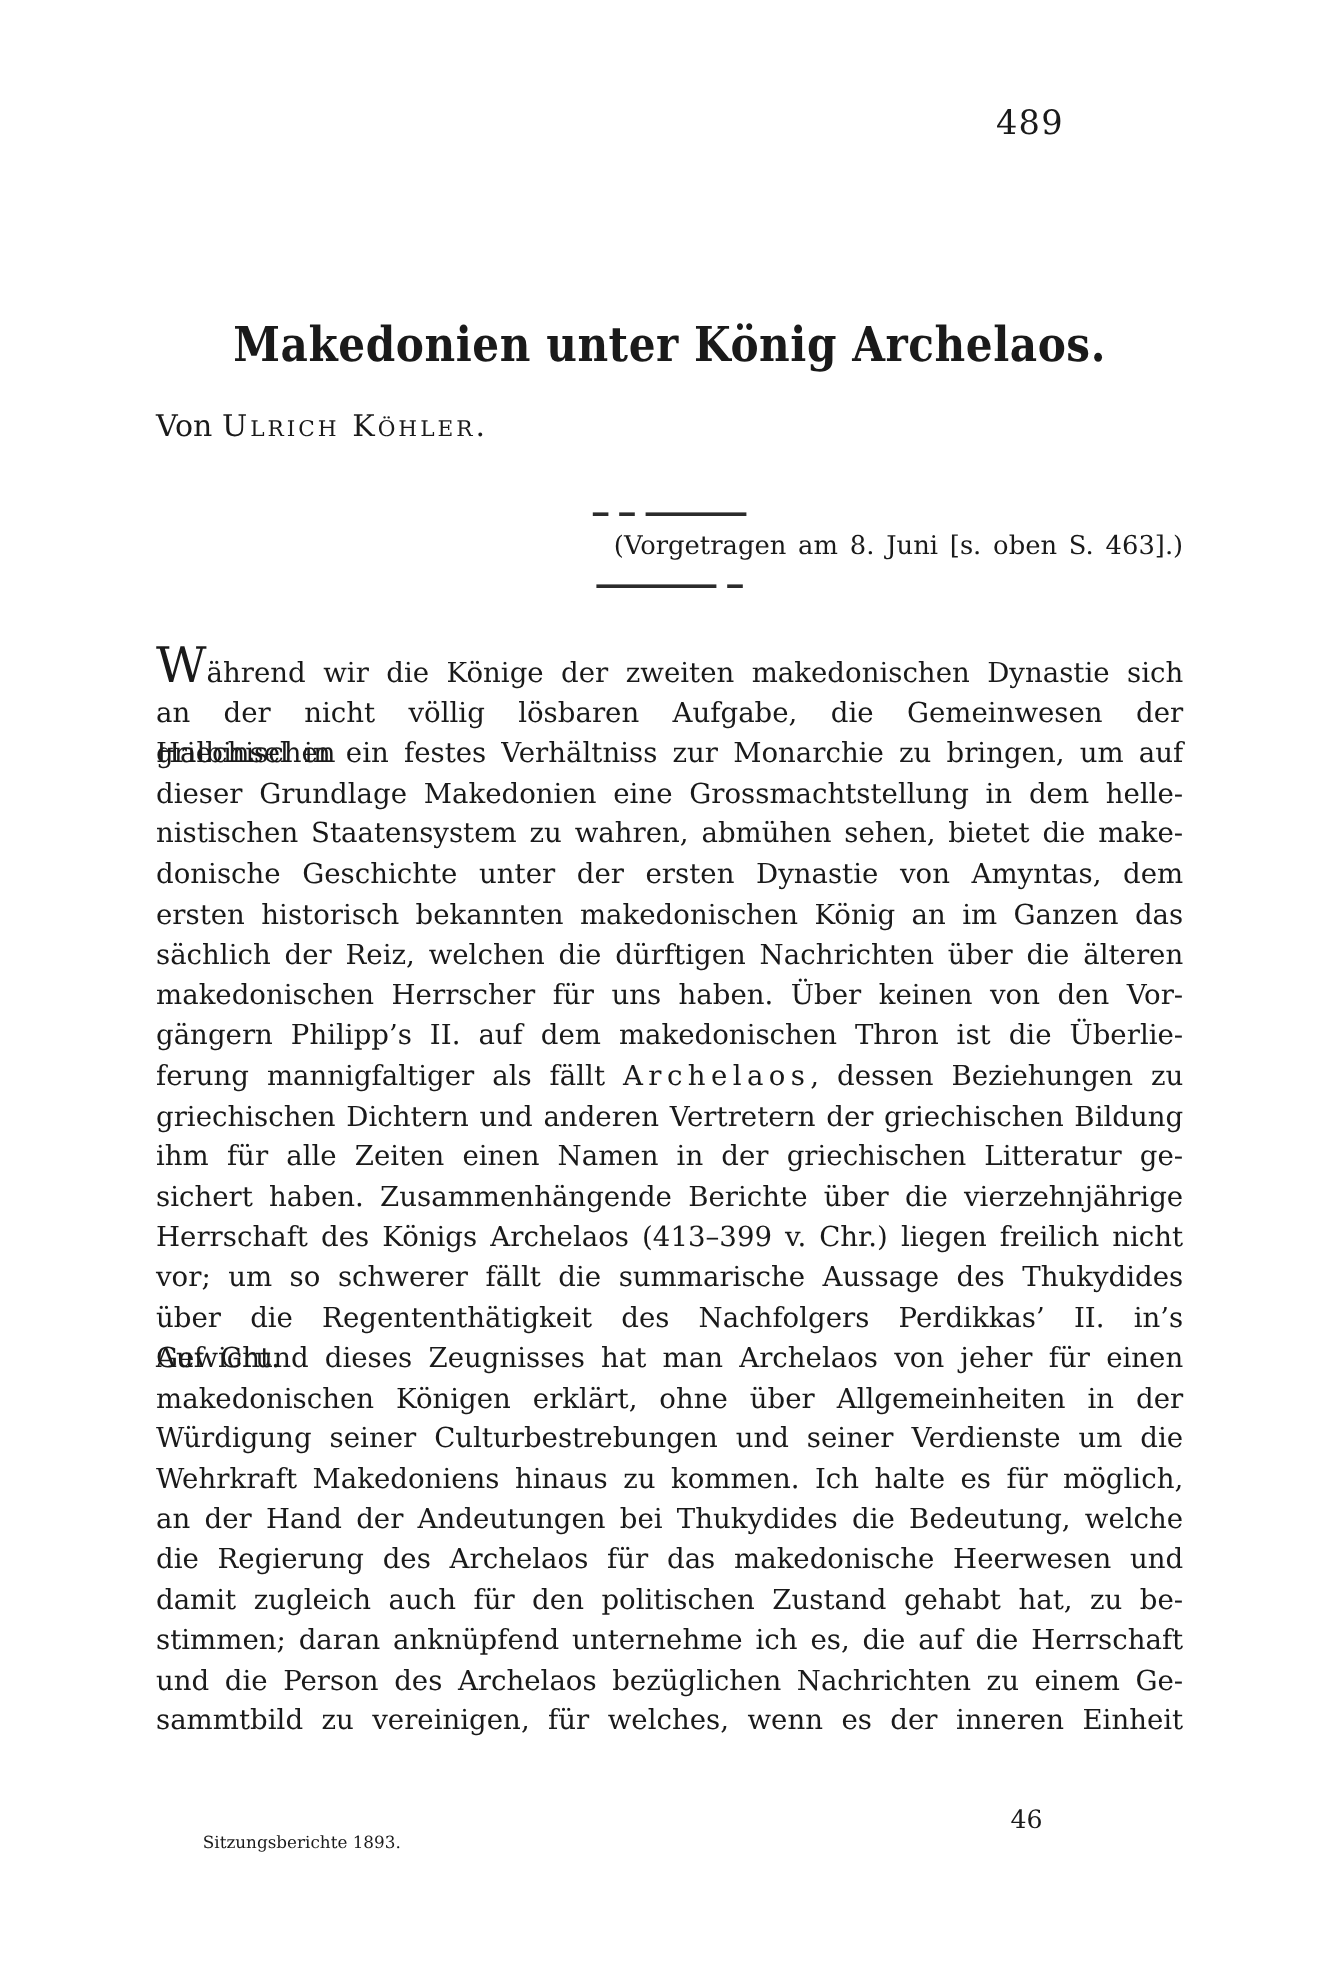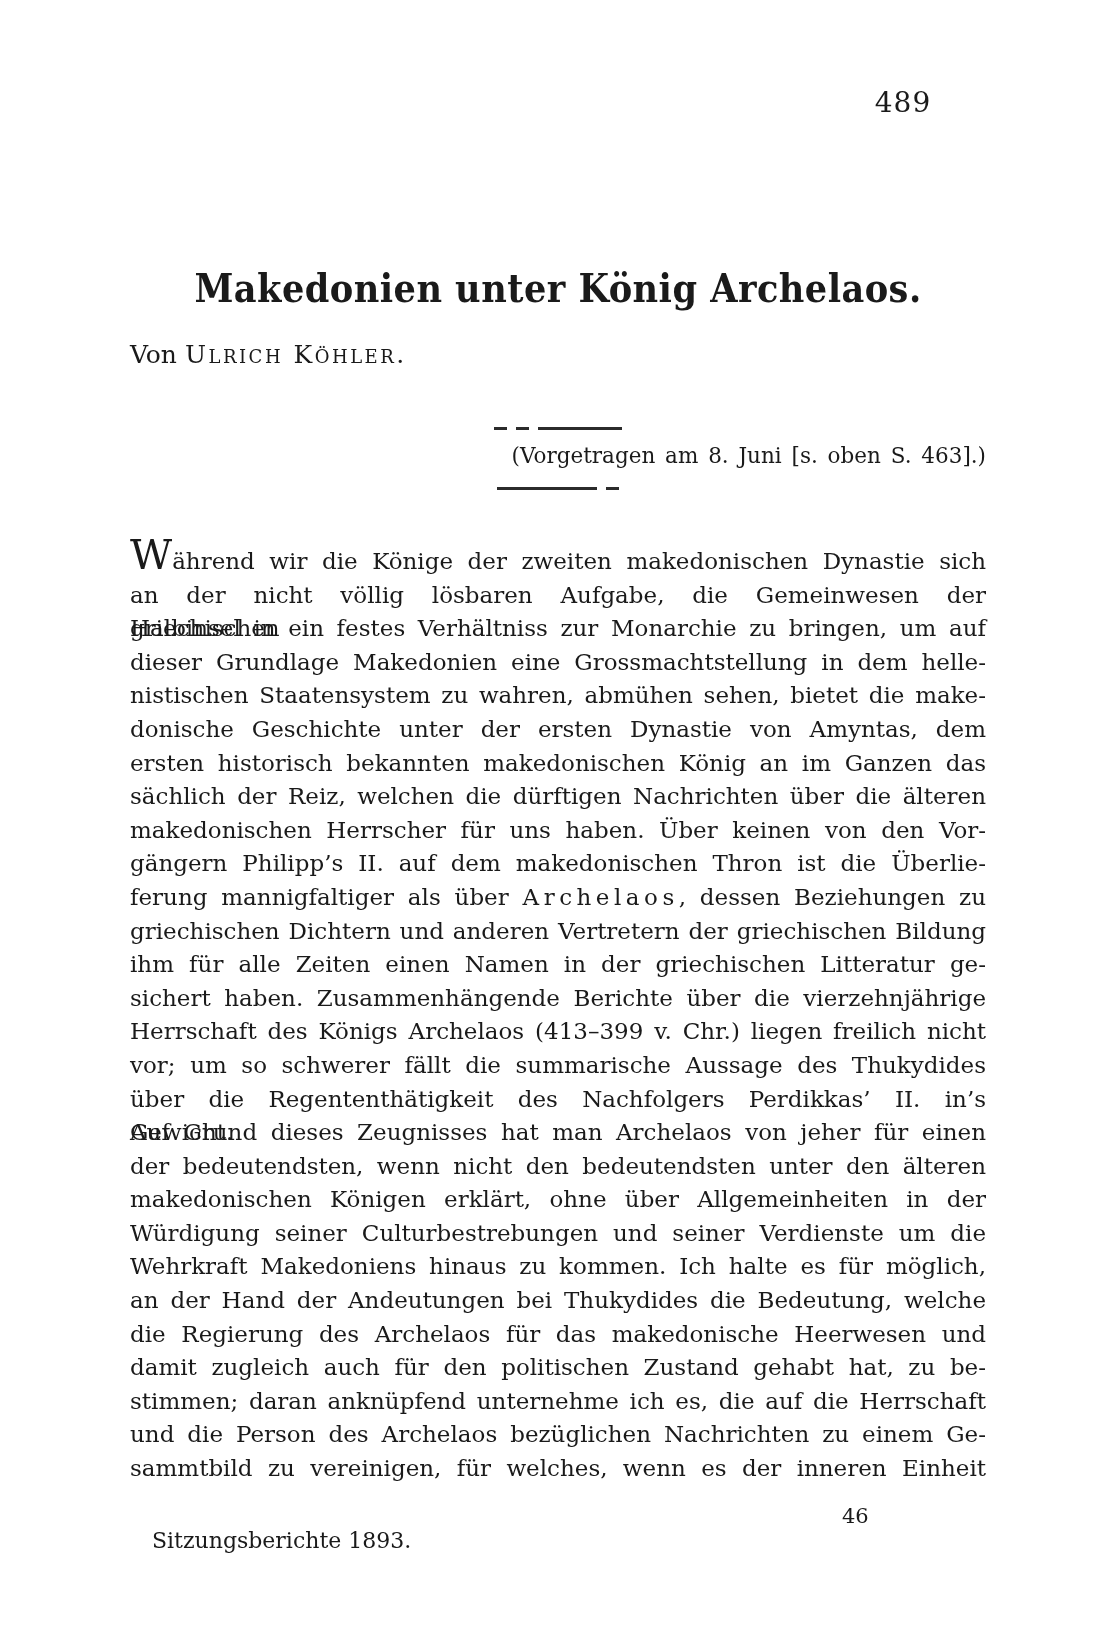--- a/index.html
+++ b/index.html
@@ -10,21 +10,21 @@
     background: #ffffff;
     color: #1a1a1a;
     font-family: "DejaVu Serif", serif;
     overflow: hidden;
   }
   .page-number {
     position: absolute;
     top: 86px;
     left: 830px;
     width: 146px;
-    text-align: center;
+    text-align: left;
     font-size: 28px;
     letter-spacing: 1px;
   }
   .title {
     position: absolute;
     top: 264px;
     left: 130px;
     width: 856px;
     margin: 0;
     text-align: center;
@@ -90,22 +90,22 @@
   .initial {
     font-size: 41px;
     line-height: 0;
   }
   .spaced {
     letter-spacing: 4.5px;
   }
   .footer-imprint {
     position: absolute;
     top: 1528px;
-    left: 152px;
-    font-size: 22px;
+    left: 169px;
+    font-size: 14px;
   }
   .signature-number {
     position: absolute;
     top: 1504px;
     left: 842px;
     font-size: 21px;
   }
 </style>
 </head>
 <body>
@@ -135,29 +135,28 @@
     <div class="line"><span class="initial">W</span><span>ährend wir die Könige der zweiten makedonischen Dynastie sich</span></div>
     <div class="line">an der nicht völlig lösbaren Aufgabe, die Gemeinwesen der griechischen</div>
     <div class="line">Halbinsel in ein festes Verhältniss zur Monarchie zu bringen, um auf</div>
     <div class="line">dieser Grundlage Makedonien eine Grossmachtstellung in dem helle-</div>
     <div class="line">nistischen Staatensystem zu wahren, abmühen sehen, bietet die make-</div>
     <div class="line">donische Geschichte unter der ersten Dynastie von Amyntas, dem</div>
     <div class="line">ersten historisch bekannten makedonischen König an im Ganzen das</div>
     <div class="line">sächlich der Reiz, welchen die dürftigen Nachrichten über die älteren</div>
     <div class="line">makedonischen Herrscher für uns haben. Über keinen von den Vor-</div>
     <div class="line">gängern Philipp’s II. auf dem makedonischen Thron ist die Überlie-</div>
-    <div class="line"><span>ferung mannigfaltiger als über </span><span class="spaced">Archelaos</span><span>, dessen Beziehungen zu</span></div>
+    <div class="line"><span>ferung mannigfaltiger als fällt </span><span class="spaced">Archelaos</span><span>, dessen Beziehungen zu</span></div>
     <div class="line">griechischen Dichtern und anderen Vertretern der griechischen Bildung</div>
     <div class="line">ihm für alle Zeiten einen Namen in der griechischen Litteratur ge-</div>
     <div class="line">sichert haben.  Zusammenhängende Berichte über die vierzehnjährige</div>
     <div class="line">Herrschaft des Königs Archelaos (413–399 v. Chr.) liegen freilich nicht</div>
     <div class="line">vor; um so schwerer fällt die summarische Aussage des Thukydides</div>
     <div class="line">über die Regententhätigkeit des Nachfolgers Perdikkas’ II. in’s Gewicht.</div>
     <div class="line">Auf Grund dieses Zeugnisses hat man Archelaos von jeher für einen</div>
-    <div class="line">der bedeutendsten, wenn nicht den bedeutendsten unter den älteren</div>
     <div class="line">makedonischen Königen erklärt, ohne über Allgemeinheiten in der</div>
     <div class="line">Würdigung seiner Culturbestrebungen und seiner Verdienste um die</div>
     <div class="line">Wehrkraft Makedoniens hinaus zu kommen.  Ich halte es für möglich,</div>
     <div class="line">an der Hand der Andeutungen bei Thukydides die Bedeutung, welche</div>
     <div class="line">die Regierung des Archelaos für das makedonische Heerwesen und</div>
     <div class="line">damit zugleich auch für den politischen Zustand gehabt hat, zu be-</div>
     <div class="line">stimmen; daran anknüpfend unternehme ich es, die auf die Herrschaft</div>
     <div class="line">und die Person des Archelaos bezüglichen Nachrichten zu einem Ge-</div>
     <div class="line">sammtbild zu vereinigen, für welches, wenn es der inneren Einheit</div>
   </div>

